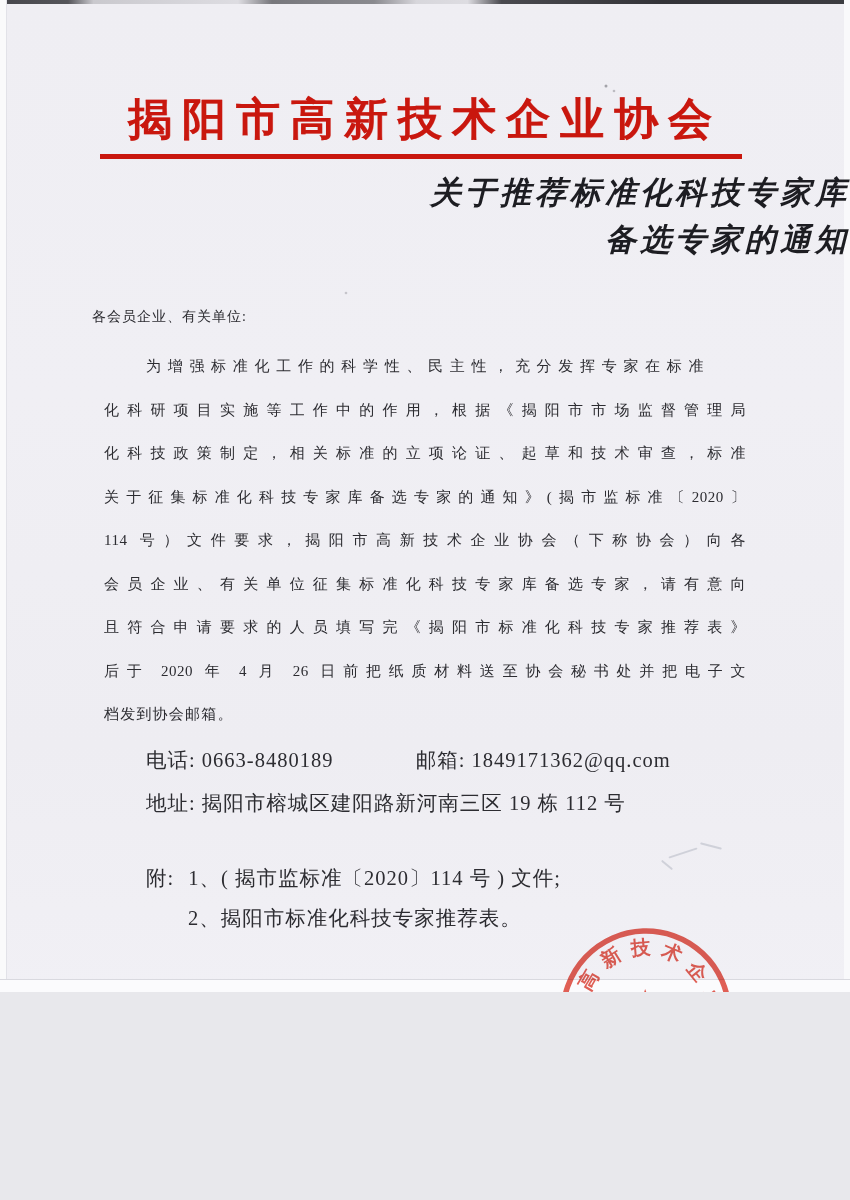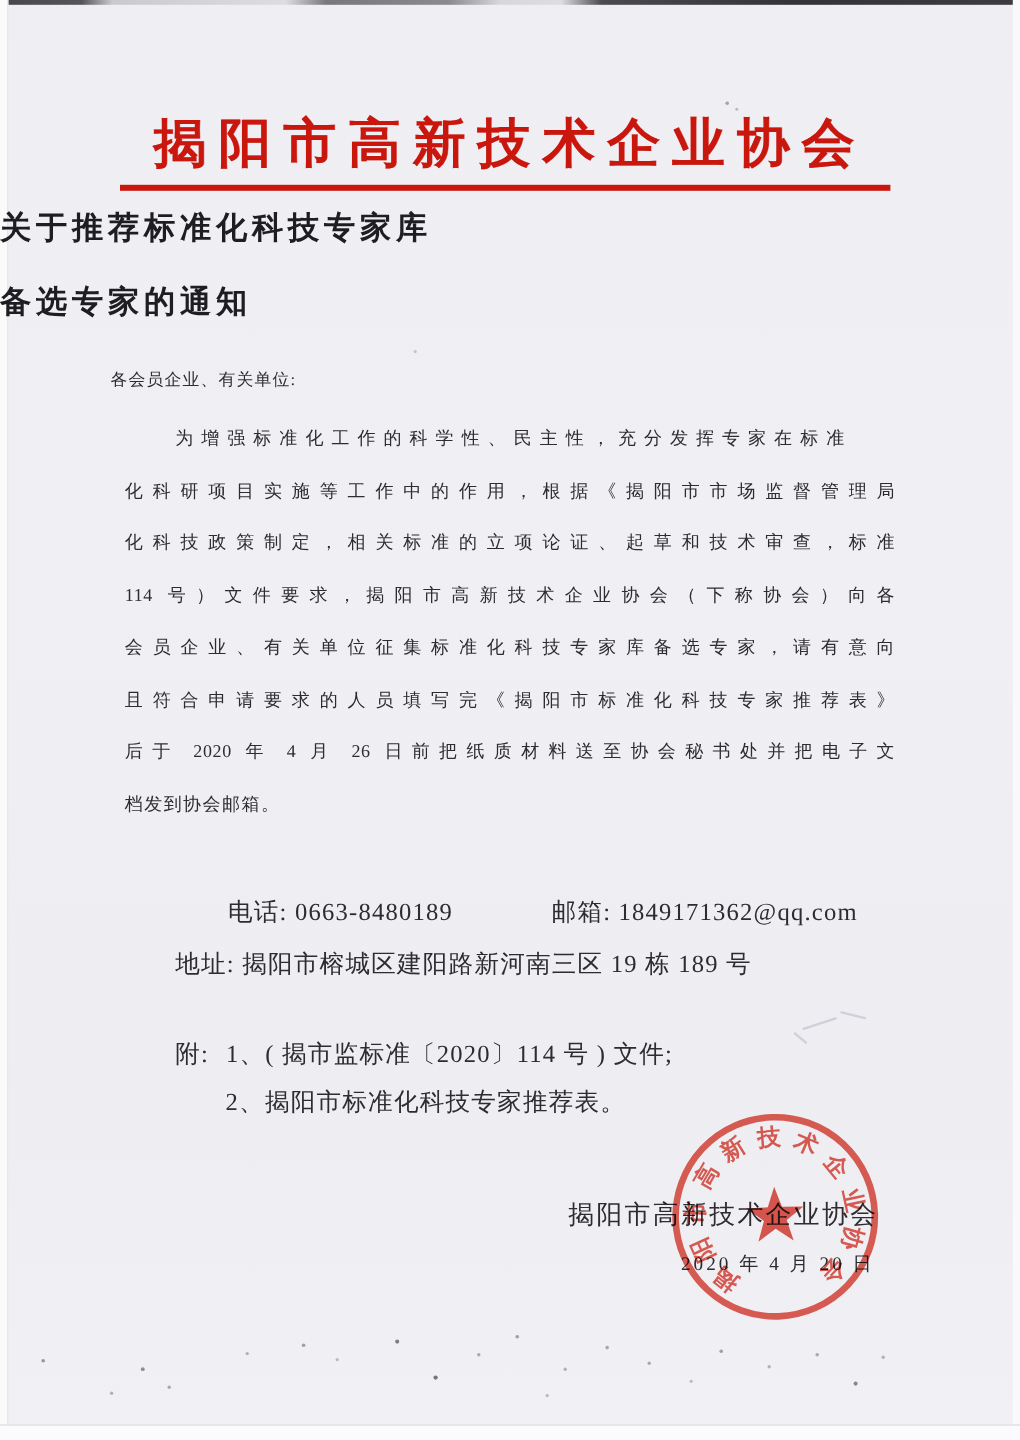--- a/index.html
+++ b/index.html
@@ -1,20 +1,20 @@
 <!DOCTYPE html>
 <html><head>
 <meta charset="utf-8">
 <style>
   * { margin: 0; padding: 0; box-sizing: border-box; }
   html, body { background: #e8e8ec; }
   .page {
     position: relative;
     width: 850px;
-    height: 1200px;
+    height: 992px;
     margin: 0 auto;
     background:
       linear-gradient(180deg, #efeef3 0%, #f0eff4 40%, #eeedf2 75%, #f1f0f5 100%);
     overflow: hidden;
     font-family: "Liberation Serif", "DejaVu Serif", serif;
     color: #2c2c31;
   }
 
   
   .edge-top {
@@ -48,25 +48,25 @@
     white-space: nowrap;
   }
   .red-rule {
     position: absolute; top: 154px; left: 100px;
     width: 642px; height: 5px; background: #c9170e;
   }
 
   
   .doc-title {
     position: absolute; left: 0; width: 100%;
-    text-align: left; font-weight: bold; color: #1d1d22;
-    font-size: 26px; letter-spacing: 4px; white-space: nowrap;
+    text-align: right; font-weight: bold; color: #1d1d22;
+    font-size: 31px; letter-spacing: 4px; white-space: nowrap; font-style: italic;
   }
   .doc-title.line1 { top: 172px; }
-  .doc-title.line2 { top: 234px; }
+  .doc-title.line2 { top: 219px; }
 
   
   .salutation {
     position: absolute; left: 92px; top: 308px;
     font-size: 14px; letter-spacing: 1px; white-space: nowrap;
   }
   .body-block {
     position: absolute; left: 104px; top: 345px; width: 642px;
     font-size: 15px; line-height: 43.5px;
   }
@@ -79,21 +79,21 @@
     white-space: nowrap;
   }
   .bline.indent { padding-left: 42px; width: 600px; }
   .bline.short { text-align-last: left; letter-spacing: 1.2px; white-space: normal; }
 
   .contact-line {
     position: absolute; left: 146px;
     font-size: 20.5px; letter-spacing: 1px; white-space: nowrap;
   }
   .contact-line .gap { display: inline-block; width: 70px; }
-  .contact-phone { top: 746px; margin-left: 44px; }
+  .contact-phone { top: 746px; }
   .contact-address { top: 789px; }
 
   .attach-line {
     position: absolute; font-size: 20.5px; letter-spacing: 1px; white-space: nowrap;
   }
   .attach-1 { left: 146px; top: 864px; }
   .attach-2 { left: 188px; top: 904px; }
   .attach-1 .attach-label { margin-right: 8px; }
 
   
@@ -175,37 +175,38 @@
 
   <div class="doc-title line1">关于推荐标准化科技专家库</div>
   <div class="doc-title line2">备选专家的通知</div>
 
   <div class="salutation">各会员企业、有关单位:</div>
 
   <div class="body-block">
     <div class="bline indent">为增强标准化工作的科学性、民主性，充分发挥专家在标准</div>
     <div class="bline">化科研项目实施等工作中的作用，根据《揭阳市市场监督管理局</div>
     <div class="bline">化科技政策制定，相关标准的立项论证、起草和技术审查，标准</div>
+    <div class="bline">关于征集标准化科技专家库备选专家的通知》(揭市监标准〔2020〕</div>
     <div class="bline">114 号）文件要求，揭阳市高新技术企业协会（下称协会）向各</div>
     <div class="bline">会员企业、有关单位征集标准化科技专家库备选专家，请有意向</div>
     <div class="bline">且符合申请要求的人员填写完《揭阳市标准化科技专家推荐表》</div>
     <div class="bline">后于 2020 年 4 月 26 日前把纸质材料送至协会秘书处并把电子文</div>
     <div class="bline short">档发到协会邮箱。</div>
   </div>
 
   <div class="contact-line contact-phone">
     <span>电话:</span>
     <span>0663-8480189</span>
     <span class="gap"></span>
     <span>邮箱:</span>
     <span>1849171362@qq.com</span>
   </div>
   <div class="contact-line contact-address">
     <span>地址:</span>
-    <span>揭阳市榕城区建阳路新河南三区 19 栋 189 号</span>
+    <span>揭阳市榕城区建阳路新河南三区 19 栋 112 号</span>
   </div>
 
   <div class="attach-line attach-1">
     <span class="attach-label">附:</span>
     <span>1、( 揭市监标准〔2020〕114 号 ) 文件;</span>
   </div>
   <div class="attach-line attach-2">
     <span>2、揭阳市标准化科技专家推荐表。</span>
   </div>
 

